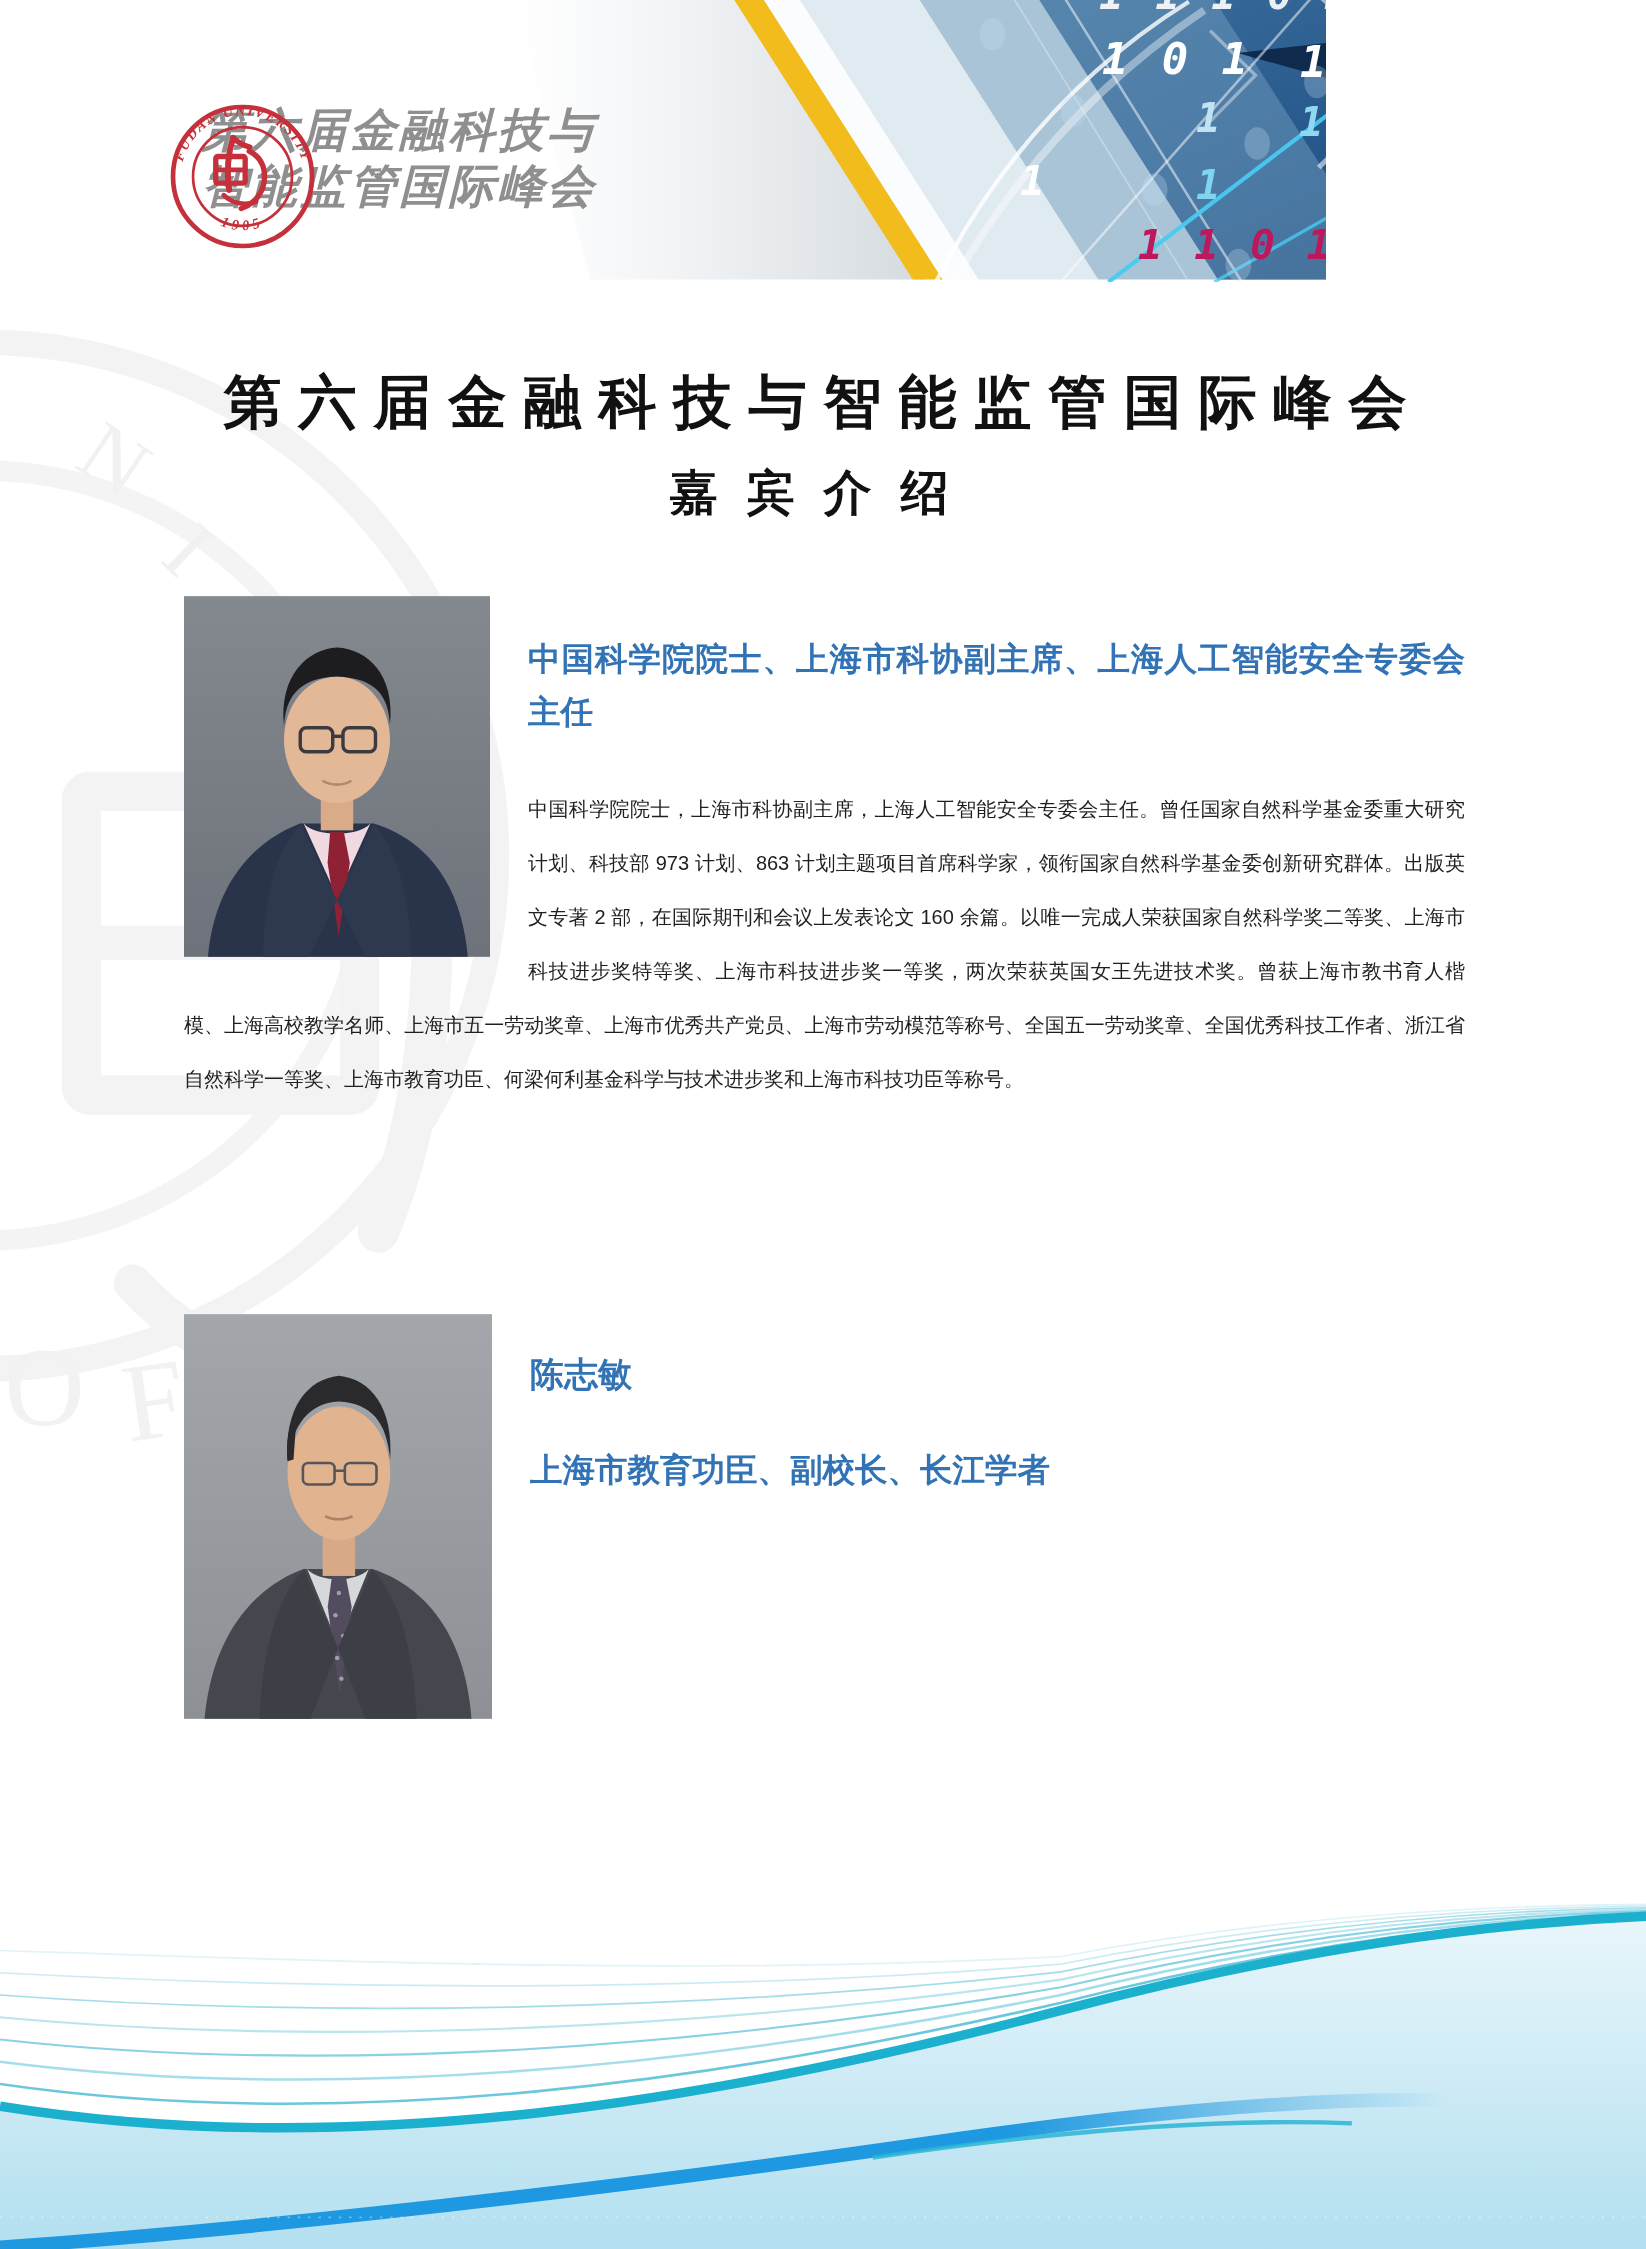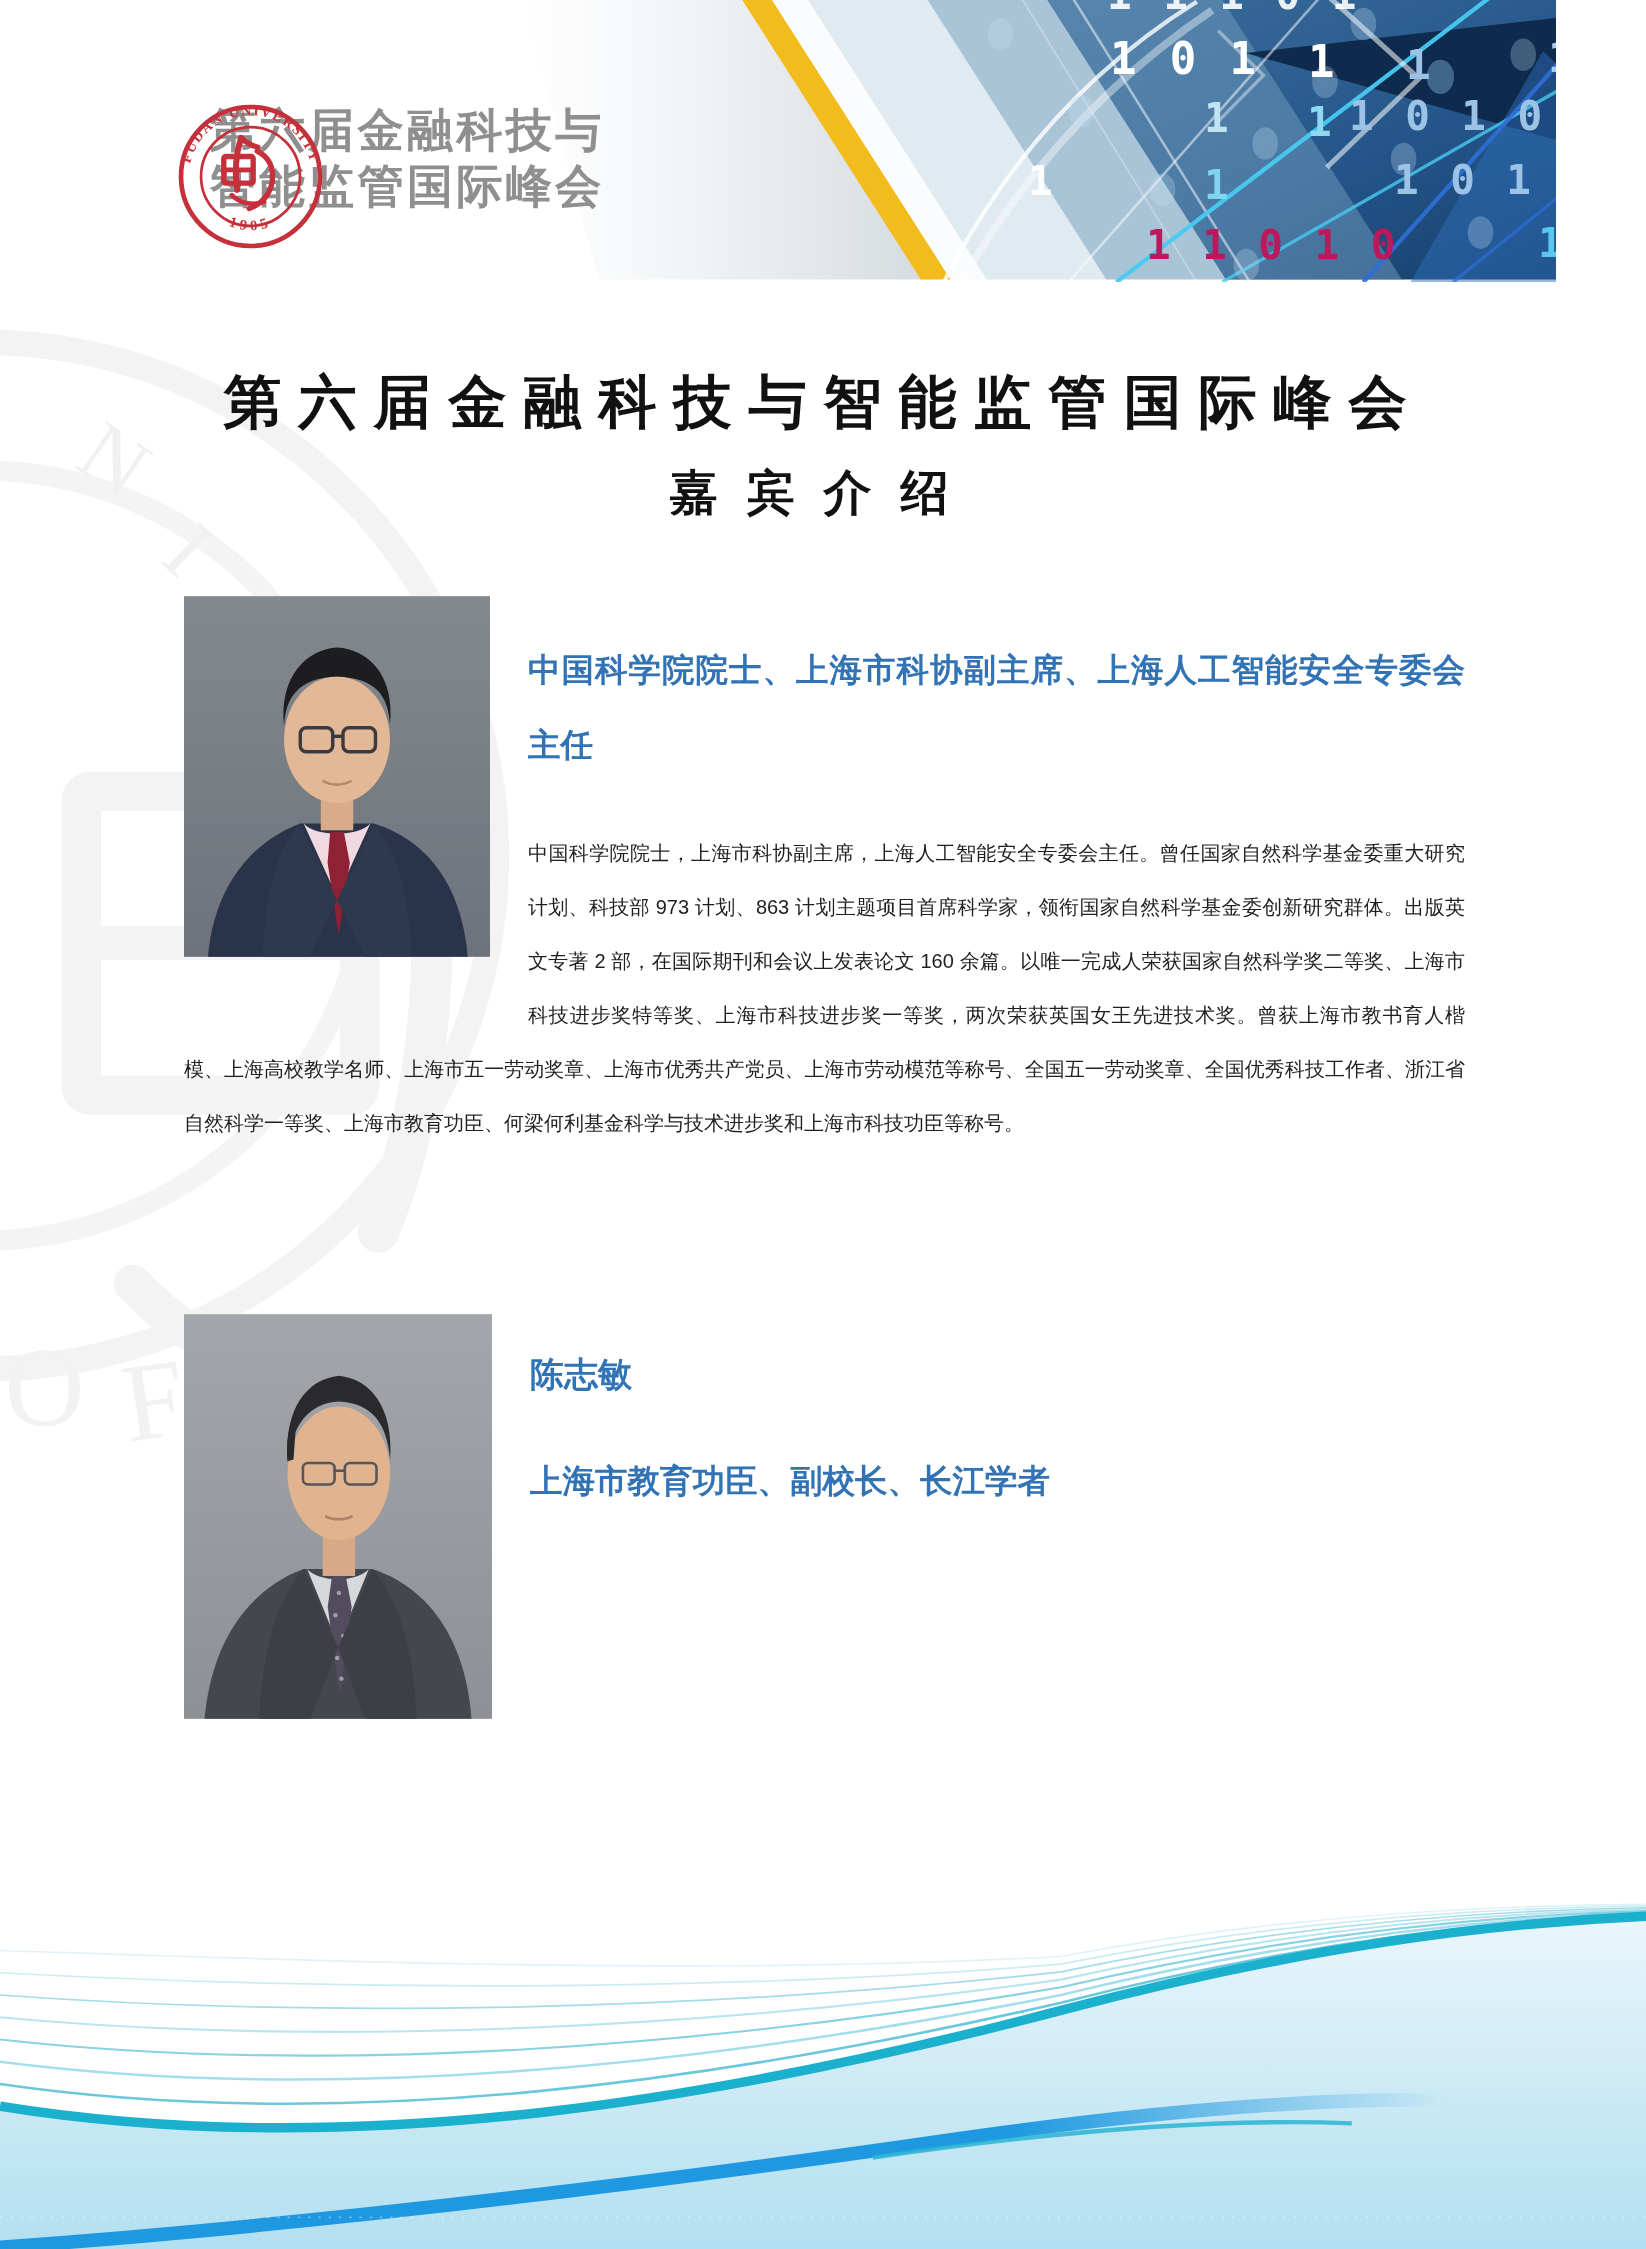--- a/index.html
+++ b/index.html
@@ -1,20 +1,20 @@
 <!DOCTYPE html>
 <html style="font-size:13.7px"><head>
 <meta charset="utf-8">
 <style>
   html,body{margin:0;padding:0;background:#ffffff;}
   .page{position:relative;width:1647px;height:2250px;overflow:hidden;background:#ffffff;
         font-family:"Liberation Sans","DejaVu Sans",sans-serif;}
 
   
-  .banner{position:absolute;left:8px;top:0;width:1548px;height:282px;overflow:hidden;background:#ffffff;}
+  .banner{position:absolute;left:0;top:0;width:1326px;height:282px;overflow:hidden;background:#ffffff;font-style:italic;}
   .banner svg{position:absolute;left:0;top:0;}
   .bin{position:absolute;font-family:"DejaVu Sans Mono",monospace;font-weight:600;
        font-size:41px;letter-spacing:3.4px;white-space:pre;}
 
   .brand{position:absolute;left:169px;top:103px;display:flex;align-items:center;}
   .seal{width:147px;height:147px;}
   .brand-name{margin-left:32.5px;color:#8f8f8f;font-family:"Liberation Serif","DejaVu Serif",serif;
               font-weight:600;font-size:46px;line-height:56px;letter-spacing:3.4px;}
 
   
@@ -27,21 +27,21 @@
   .doc-title .l2{font-size:48px;letter-spacing:29px;margin-top:19px;}
 
   
   .profile{position:absolute;left:184px;width:1281px;}
   #profile-1{top:590px;}
   #profile-2{top:1314px;}
   .photo{float:left;margin:0 38px 38px 0;}
   #profile-1 .photo{margin-top:6px;}
   #profile-2 .photo{margin-bottom:0;}
   .g-name{font-size:34px;font-weight:700;color:#3273b5;line-height:53px;}
-  .g-title{font-size:32.5px;font-weight:700;color:#3273b5;line-height:75px;
+  .g-title{font-size:32.5px;font-weight:700;color:#3273b5;line-height:53px;
            text-align:justify;text-justify:inter-ideograph;}
   .g-bio{font-size:20px;color:#1f1f1f;line-height:54px;margin:10.3px 0 0 0;
          text-align:justify;text-justify:inter-ideograph;}
 
   
   .bottom-wave{position:absolute;left:0;top:1882px;width:1647px;height:368px;}
 </style>
 </head>
 <body>
 

